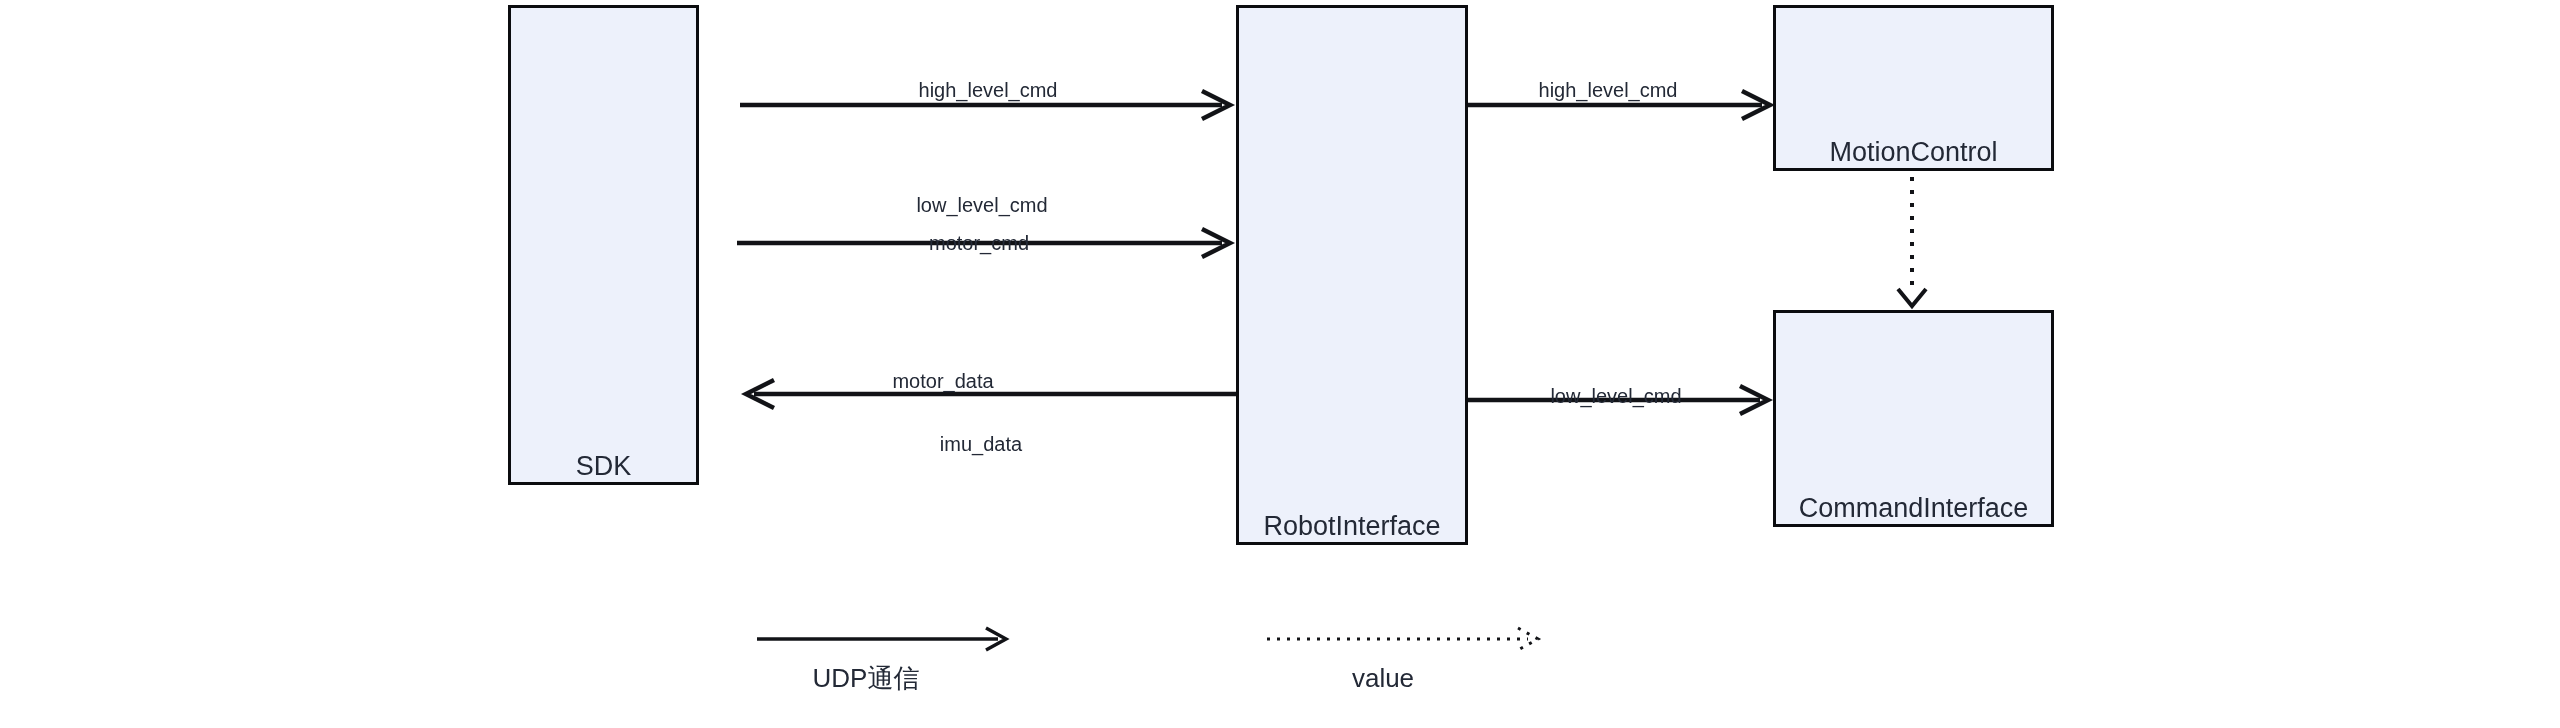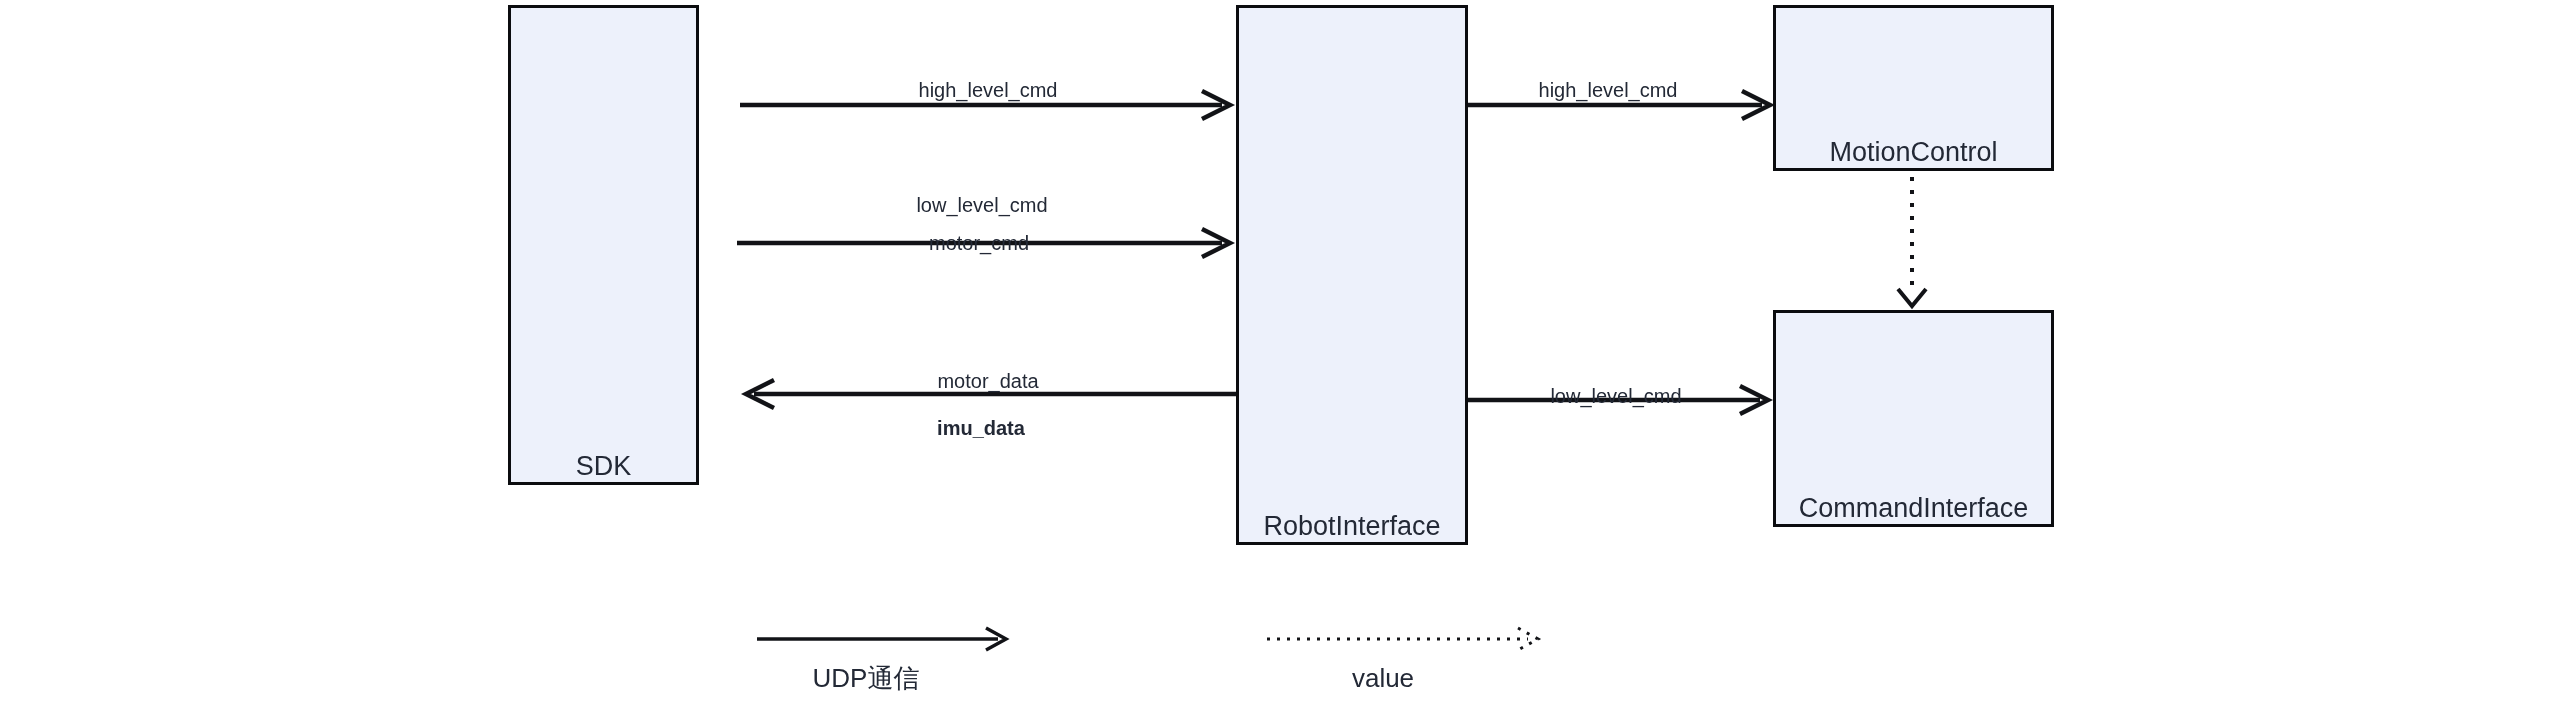--- a/index.html
+++ b/index.html
@@ -113,23 +113,23 @@
   <div class="node" style="left:1773px;top:310px;width:281px;height:217px;">
     <span>CommandInterface</span>
   </div>
 
   <div class="edge-label" style="left:988px;top:66px;">high_level_cmd</div>
 
   <div class="edge-label" style="left:982px;top:181px;">low_level_cmd</div>
 
   <div class="edge-label" style="left:979px;top:219px;">motor_cmd</div>
 
-  <div class="edge-label" style="left:988px;top:357px;">motor_data</div>
+  <div class="edge-label" style="left:943px;top:357px;">motor_data</div>
 
-  <div class="edge-label" style="left:981px;top:404px;font-weight:bold;">imu_data</div>
+  <div class="edge-label" style="left:981px;top:420px;">imu_data</div>
 
   <div class="edge-label" style="left:1608px;top:66px;">high_level_cmd</div>
 
   <div class="edge-label" style="left:1616px;top:372px;">low_level_cmd</div>
 
   <div class="legend-label" style="left:866px;top:678px;">UDP通信</div>
 
   <div class="legend-label" style="left:1383px;top:678px;">value</div>
 
 </div>

